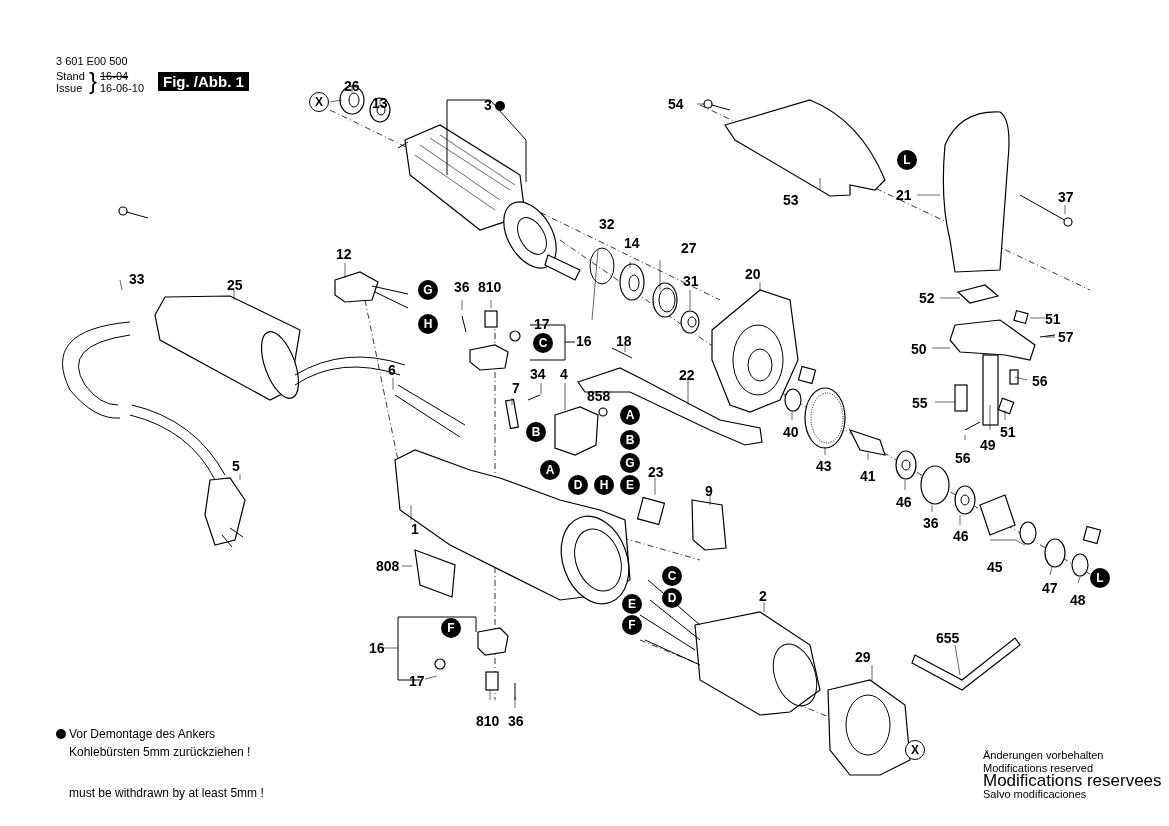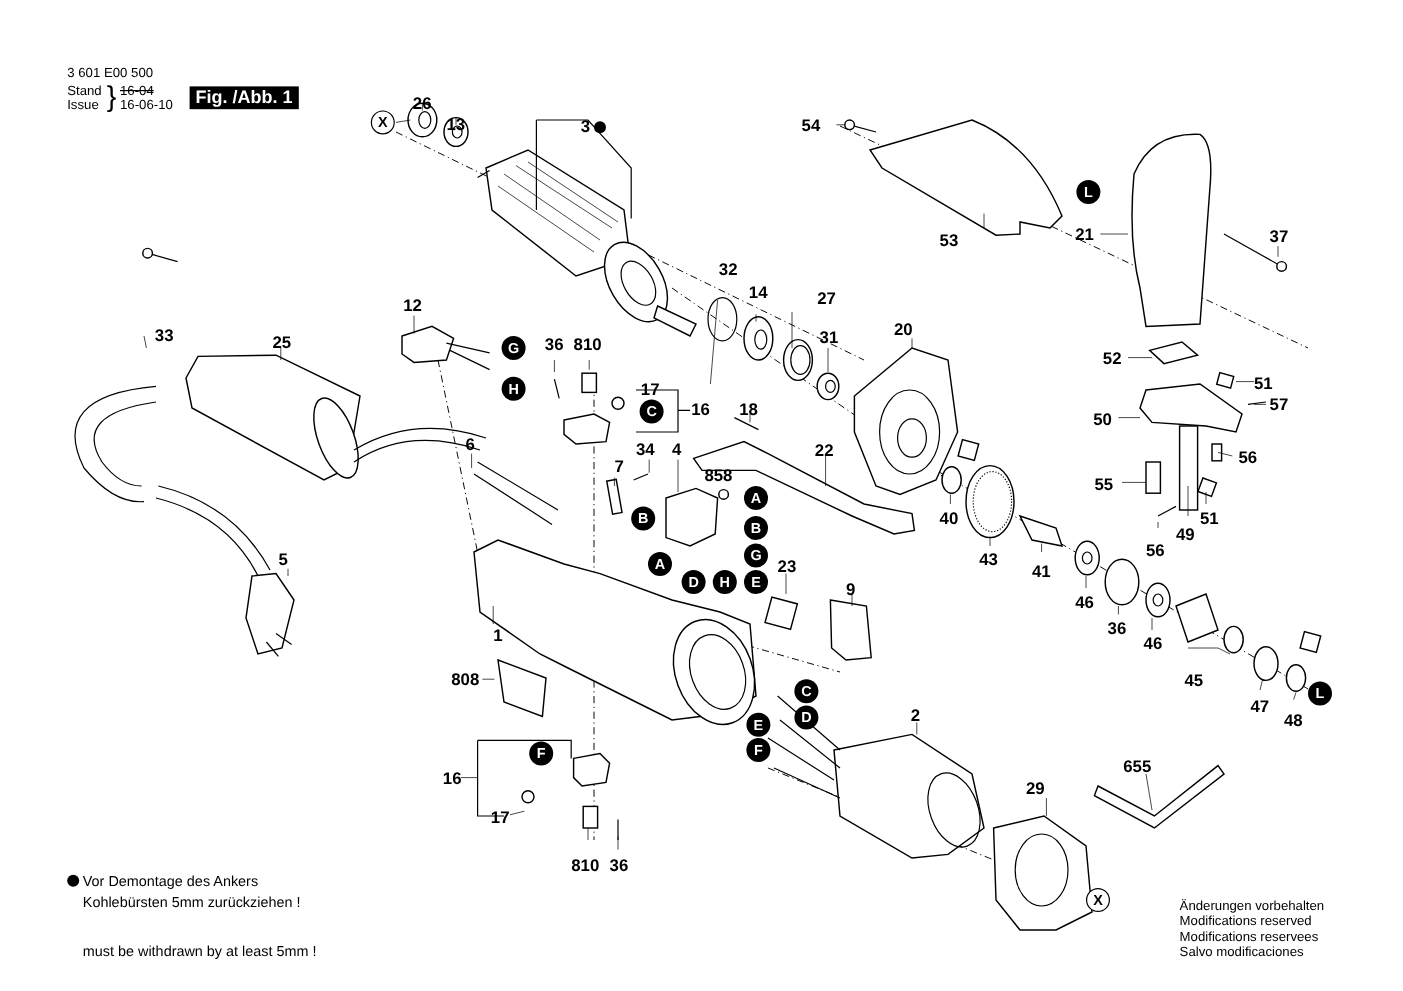--- a/index.html
+++ b/index.html
@@ -243,15 +243,15 @@
   <div class="bub" style="left:622px;top:615px;">F</div>
   <div class="bub" style="left:897px;top:150px;">L</div>
   <div class="bub" style="left:1090px;top:568px;">L</div>
 
   <div class="note" style="left:56px;top:702px;"><span class="dot"></span><span>Vor Demontage des Ankers</span></div>
   <div class="note" style="left:69px;top:720px;">Kohlebürsten 5mm zurückziehen !</div>
   <div class="note" style="left:69px;top:761px;">must be withdrawn by at least 5mm !</div>
 
   <div class="note" style="left:983px;top:725px;font-size:11px;line-height:12px;">Änderungen vorbehalten</div>
   <div class="note" style="left:983px;top:738px;font-size:11px;line-height:12px;">Modifications reserved</div>
-  <div class="note" style="left:983px;top:751px;font-size:11px;line-height:12px;">Modifications reservees</div>
+  <div class="note" style="left:983px;top:751px;font-size:17px;line-height:12px;">Modifications reservees</div>
   <div class="note" style="left:983px;top:764px;font-size:11px;line-height:12px;">Salvo modificaciones</div>
 </div>
 
 </body></html>

